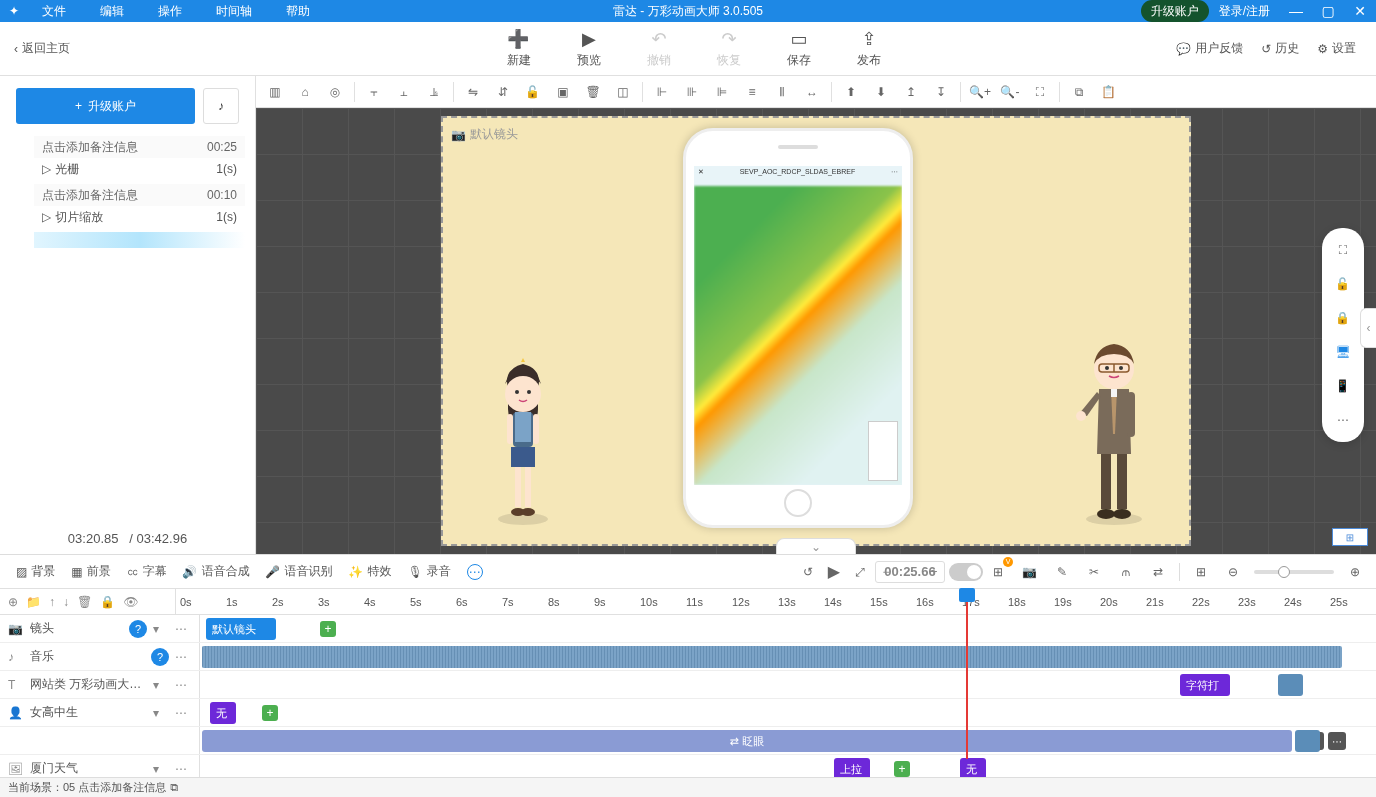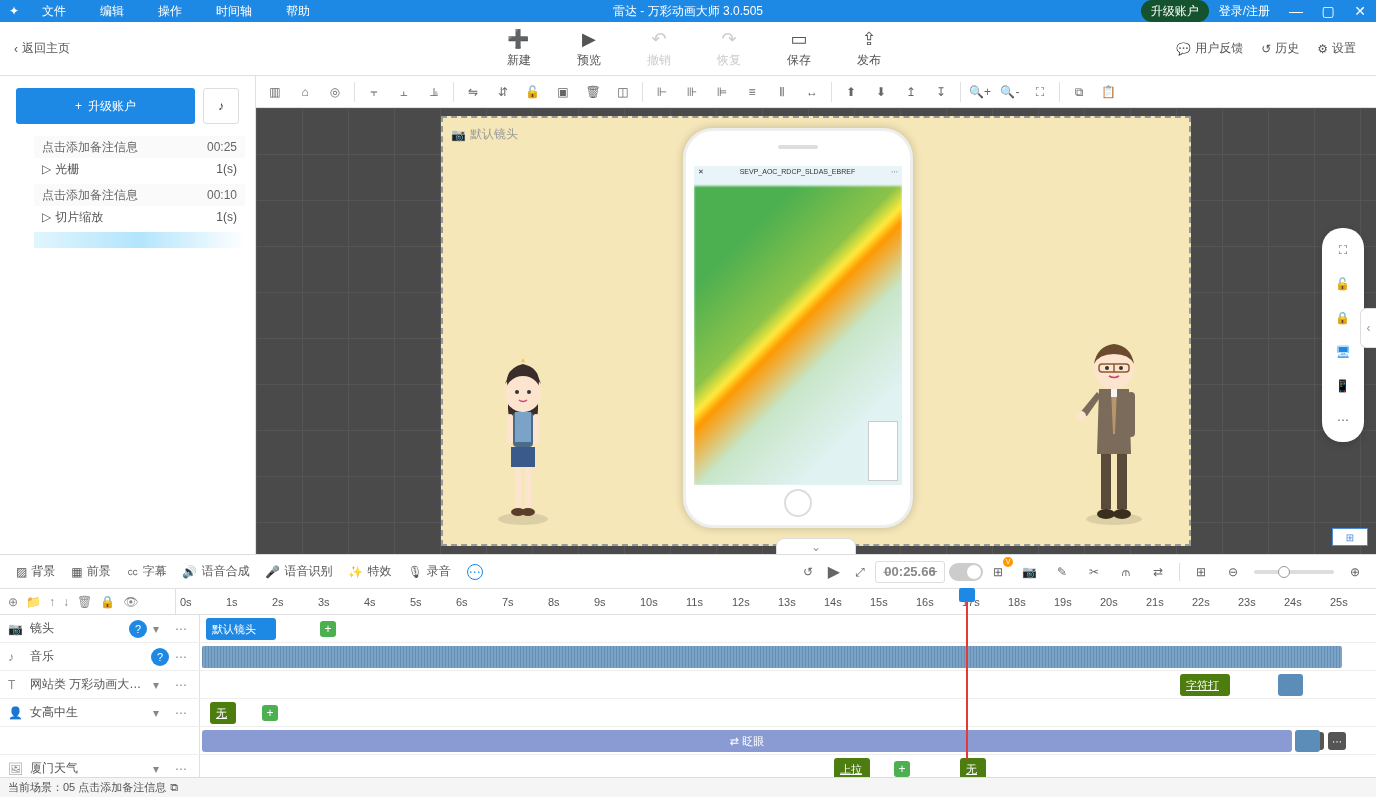--- a/index.html
+++ b/index.html
@@ -95,21 +95,21 @@
 .track { height: 28px; border-bottom: 1px solid #eee; display: flex; }
 .track .tleft { width: 200px; border-right: 1px solid #e0e0e0; display: flex; align-items: center; padding: 0 8px; gap: 6px; color: #555; font-size: 12px; }
 .track .tleft .tname { flex: 1; white-space: nowrap; overflow: hidden; text-overflow: ellipsis; }
 .track .tleft .tico { width: 16px; color: #888; }
 .track .tleft .help { width: 18px; height: 18px; background: #1e88e5; color: #fff; border-radius: 50%; display: flex; align-items: center; justify-content: center; font-size: 11px; cursor: pointer; }
 .track .tright { flex: 1; position: relative; }
 .clip { position: absolute; top: 3px; height: 22px; border-radius: 3px; display: flex; align-items: center; padding: 0 6px; color: #fff; font-size: 11px; }
 .clip.blue { background: #1e88e5; }
 .clip.darkblue { background: #5b8db8; }
 .clip.purple { background: #8a9bd4; }
-.clip.tag { background: #4d7c0f; text-decoration: underline; }
+.clip.tag { background: #6d28d9; }
 .add-clip { position: absolute; top: 6px; width: 16px; height: 16px; background: #4caf50; color: #fff; border-radius: 3px; display: flex; align-items: center; justify-content: center; font-size: 12px; cursor: pointer; }
 .wave { position: absolute; top: 3px; height: 22px; background: #7ba3c7; border-radius: 2px; overflow: hidden; }
 .wave::after { content: ""; position: absolute; inset: 0; background: repeating-linear-gradient(90deg, #5882a8 0 1px, transparent 1px 3px); opacity: 0.6; }
 
 .statusbar { position: absolute; bottom: 0; left: 0; right: 0; height: 20px; background: #f5f5f5; border-top: 1px solid #ddd; display: flex; align-items: center; padding: 0 8px; color: #555; font-size: 11px; }
 </style>
 </head>
 <body>
 
 <div class="titlebar">
@@ -213,20 +213,23 @@
         </div>
         <div class="scene-action">
           <span class="play">
               <span>▷</span>
               <span>切片缩放</span>
             </span>
           <span>1(s)</span>
         </div>
       </div>
       <div style="margin:4px 10px 0 30px;height:16px;background:linear-gradient(90deg,#e1f5fe,#b3e5fc,#fff);"></div>
+    </div>
+    <div class="time-display">
+      <span>03:20.85</span>&nbsp;&nbsp;&nbsp;<span>/ 03:42.96</span>
     </div>
   </div>
 
   <div class="canvasarea">
     <div class="canvas-toolbar">
       <div class="tb">▥</div>
       <div class="tb">⌂</div>
       <div class="tb">◎</div>
       <div class="sep"></div>
       <div class="tb">⫟</div>

